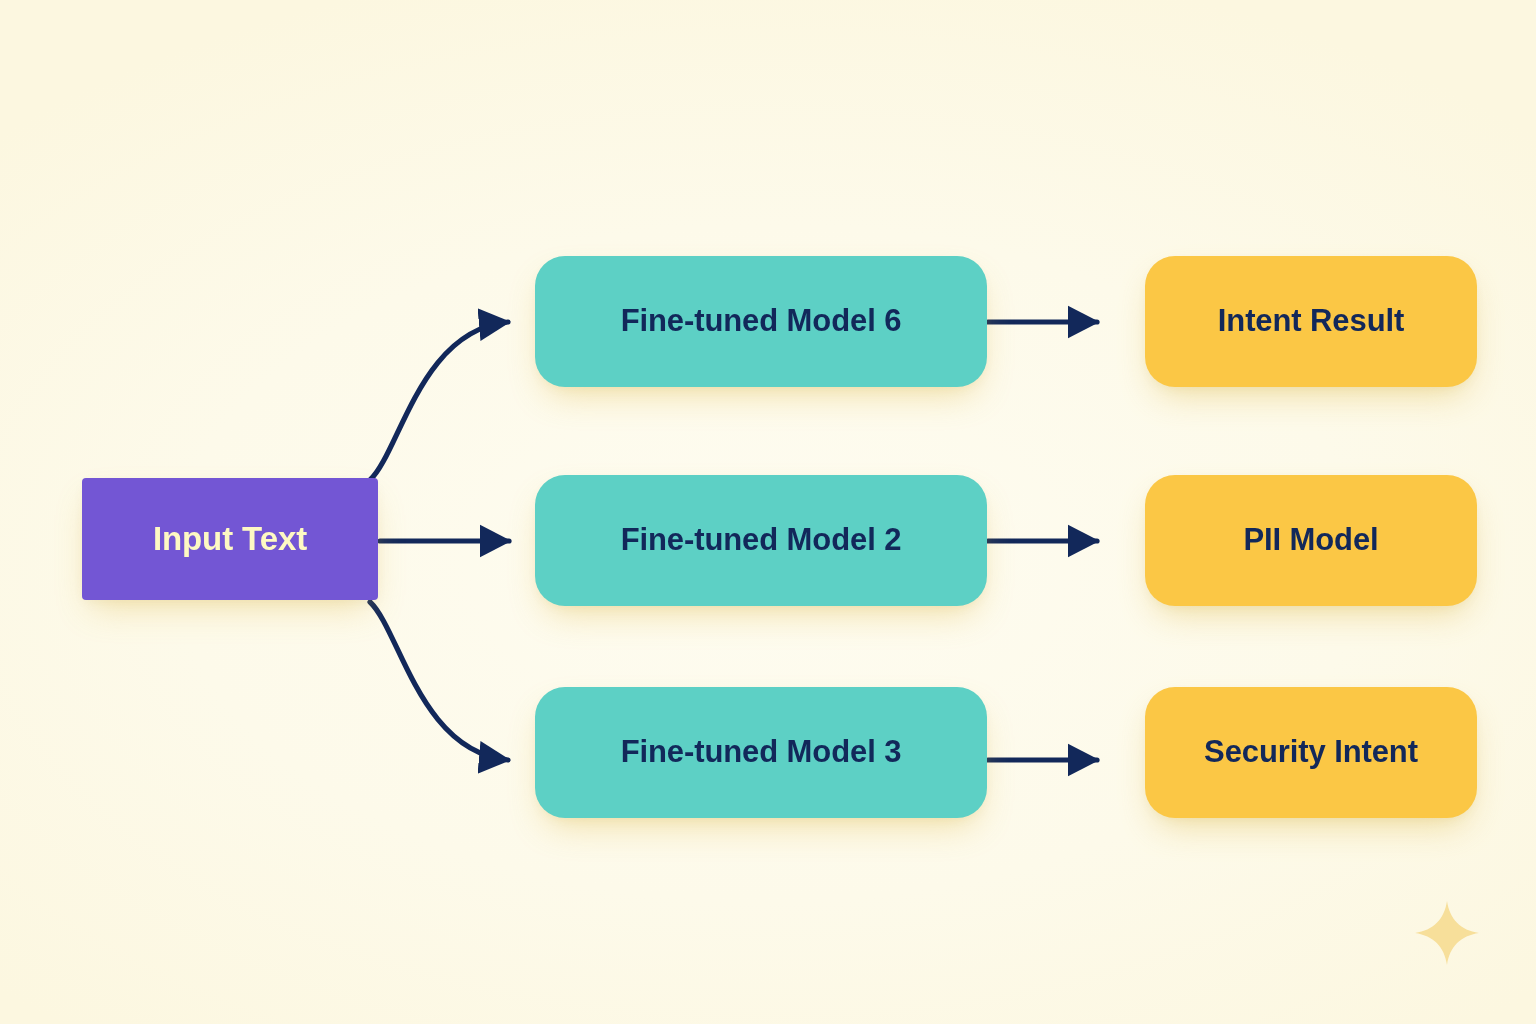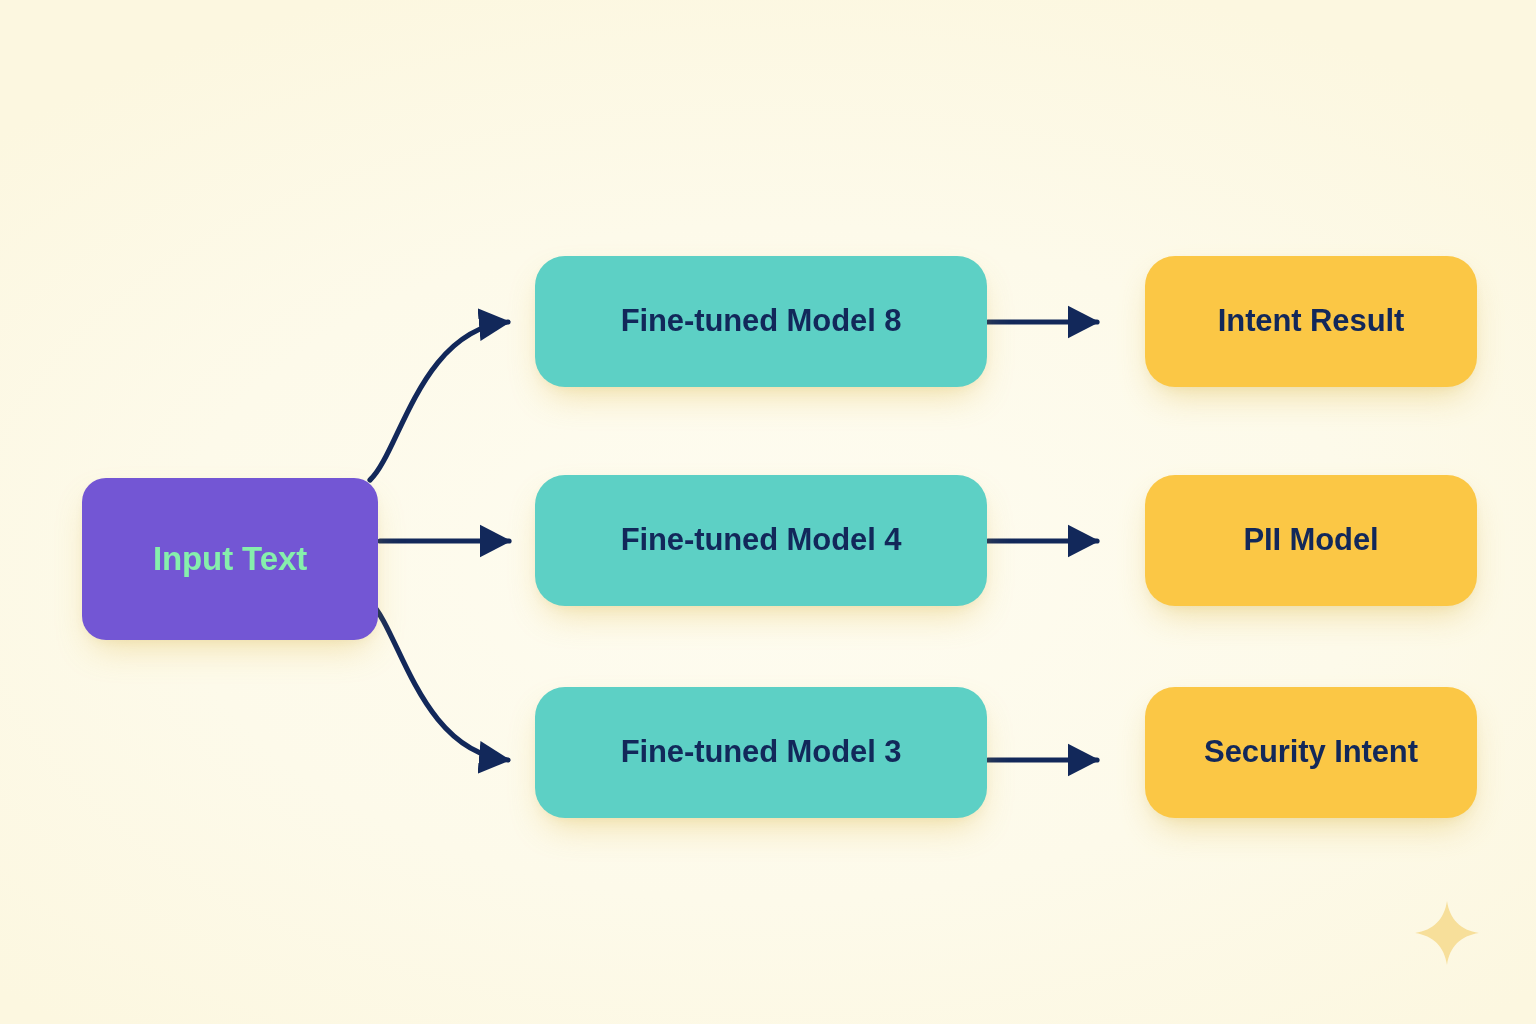--- a/index.html
+++ b/index.html
@@ -43,24 +43,24 @@
     font-weight: bold;
     letter-spacing: -0.1px;
     line-height: 1.1;
     user-select: none;
   }
 
   .node-input {
     left: 82px;
     top: 478px;
     width: 296px;
-    height: 162px;
-    border-radius: 24px;
+    height: 122px;
+    border-radius: 4px;
     background: #7356D4;
-    color: #86efac;
+    color: #fef9c3;
     font-size: 33px;
     box-shadow: 0 16px 34px -10px rgba(226, 188, 74, 0.42),
                 0 4px 12px -4px rgba(140, 110, 30, 0.10);
   }
 
   .node-model {
     left: 535px;
     width: 452px;
     height: 131px;
     background: #5DD0C5;
@@ -118,25 +118,25 @@
     <path d="M 988 541 L 1097 541" fill="none" stroke="#12285A" stroke-width="5.2" stroke-linecap="round" marker-end="url(#arrowhead)"></path>
 
     <path d="M 988 760 L 1097 760" fill="none" stroke="#12285A" stroke-width="5.2" stroke-linecap="round" marker-end="url(#arrowhead)"></path>
   </svg>
 
   <div class="node node-input">
     <span>Input Text</span>
   </div>
 
   <div class="node node-model row-1">
-    <span>Fine-tuned Model 8</span>
+    <span>Fine-tuned Model 6</span>
   </div>
 
   <div class="node node-model row-2">
-    <span>Fine-tuned Model 4</span>
+    <span>Fine-tuned Model 2</span>
   </div>
 
   <div class="node node-model row-3">
     <span>Fine-tuned Model 3</span>
   </div>
 
   <div class="node node-result row-1">
     <span>Intent Result</span>
   </div>
 

